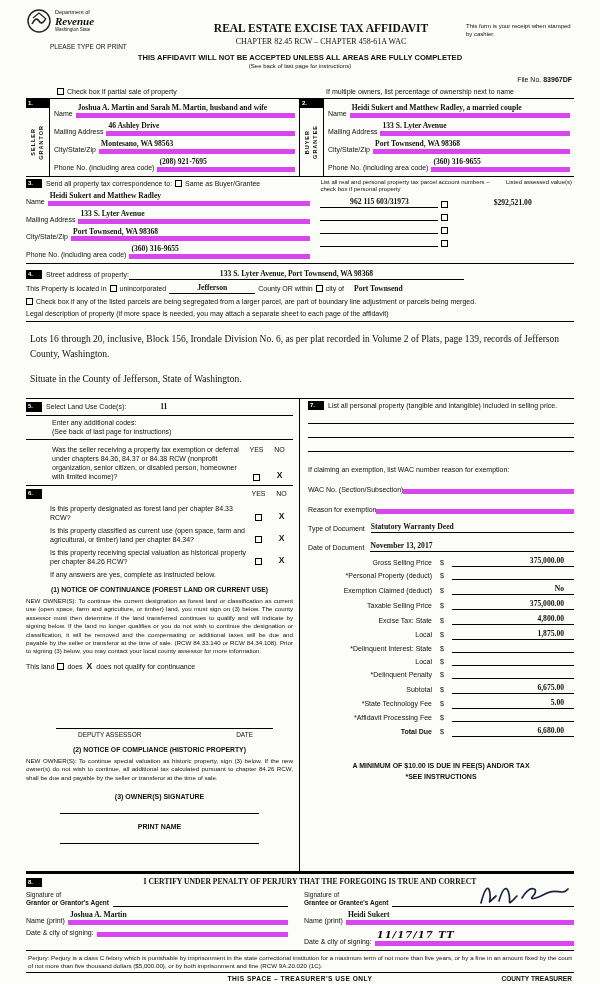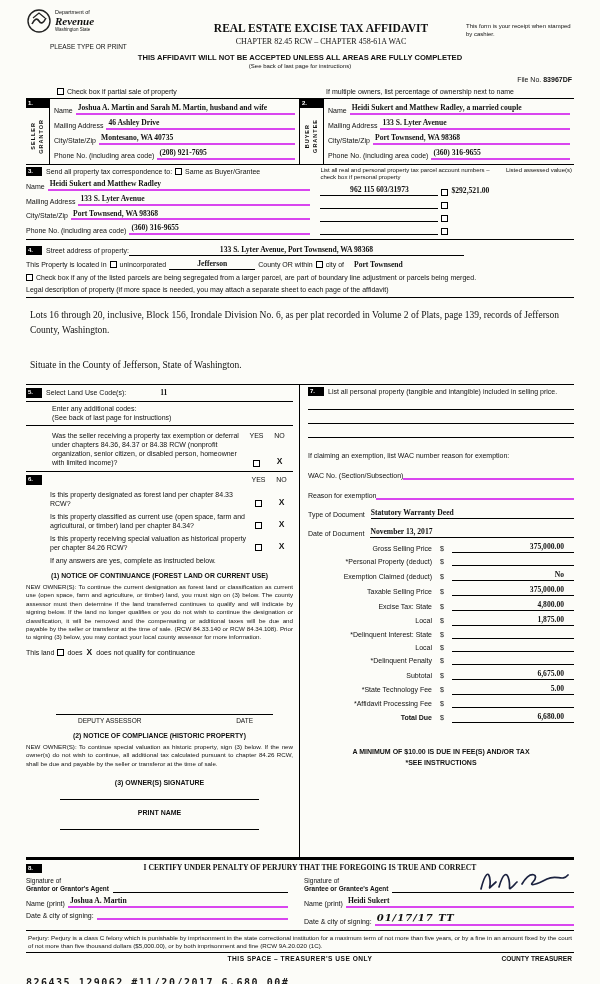--- a/index.html
+++ b/index.html
@@ -36,39 +36,39 @@
   .parties{display:flex;border-bottom:1px solid #000}
   .party{width:50%;display:flex}
   .party:first-child{border-right:1px solid #000}
   .pside{width:24px;display:flex;flex-direction:column;border-right:1px solid #000}
   .pside .numbox{margin:0;width:100%;padding-right:2px}
   .vwrap{flex:1;display:flex;justify-content:center;align-items:center;gap:1px}
   .vtext{display:block;writing-mode:vertical-rl;transform:rotate(180deg);font-size:5.5px;font-weight:bold;letter-spacing:1px}
   .pfields{flex:1;padding:1px 4px 4px}
   .frow{display:flex;align-items:flex-end;margin-top:3px}
   .flabel{white-space:nowrap;margin-right:3px}
-  .fline{flex:1;border-bottom:2px solid #d946ef;min-height:9px;padding:0 2px}
+  .fline{flex:1;border-bottom:5px solid #d946ef;min-height:9px;padding:0 2px}
   
   .sec3{display:flex;border-bottom:1px solid #000}
   .s3left{width:53%;padding:2px 6px 4px 0}
   .s3right{width:47%;padding:2px 0 4px 4px}
   .s3send{display:flex;align-items:center}
   .s3hdr{display:flex;font-size:6px;line-height:1.2}
   .s3parcelhdr{flex:1;padding-right:4px}
   .s3assessedhdr{width:70px;text-align:center}
   .prow{display:flex;align-items:flex-end;margin-top:4px}
   .pval{width:118px;border-bottom:1px solid #000;text-align:center;min-height:9px}
-  .aval{flex:1;}
+  .aval{flex:1;text-align:center}
   
   .sec4{padding:2px 0 3px;border-bottom:1px solid #000}
   .s4row{display:flex;align-items:center;margin-top:3px}
   .countyline{width:86px;text-align:center;margin:0 3px}
   
   .legal{padding:10px 4px 12px;font-family:"Liberation Serif",serif;font-size:9.5px;line-height:1.5}
-  .legal p+p{margin-top:21px}
+  .legal p+p{margin-top:11px}
   
   .main{display:flex;border-top:1px solid #000;border-bottom:1px solid #000;min-height:474px}
   .mleft{width:50%;border-right:1px solid #000;padding:0 6px 4px 0}
   .mright{width:50%;padding:2px 0 4px 8px}
   .s5head{display:flex;align-items:center;border-bottom:1px solid #000;padding:3px 0}
   .s5code{margin-left:34px}
   .s5codes{border-bottom:1px solid #000;padding:2px 2px 3px 26px}
   .qex{display:flex;padding:5px 2px 4px}
   .qtext{flex:1;padding-left:24px}
   .yn{width:23px;display:flex;flex-direction:column;align-items:center;justify-content:space-between;flex:none}
@@ -169,21 +169,21 @@
         <div class="frow">
             <span class="flabel">Name</span>
             <span class="fline val">Joshua A. Martin and Sarah M. Martin, husband and wife</span>
           </div>
         <div class="frow">
             <span class="flabel">Mailing Address</span>
             <span class="fline val">46 Ashley Drive</span>
           </div>
         <div class="frow">
             <span class="flabel">City/State/Zip</span>
-            <span class="fline val">Montesano, WA 40735</span>
+            <span class="fline val">Montesano, WA 98563</span>
           </div>
         <div class="frow">
             <span class="flabel">Phone No. (including area code)</span>
             <span class="fline val">(208) 921-7695</span>
           </div>
       </div>
     </div>
     <div class="party">
       <div class="pside">
         <div class="numbox">2.</div>
@@ -505,21 +505,21 @@
               <path d="M5 22 C9 6 13 3 14 13 C15 22 10 24 20 15 M23 20 C27 6 31 4 33 13 C35 22 30 26 41 15 M46 17 C55 2 64 8 57 15 C52 20 62 17 71 12 C81 7 86 15 92 8" fill="none" stroke="#1c2340" stroke-width="1.7" stroke-linecap="round"></path>
             </svg>
           </span>
         </div>
         <div class="frow">
             <span class="flabel">Name (print)</span>
             <span class="fline val">Heidi Sukert</span>
           </div>
         <div class="frow">
             <span class="flabel">Date &amp; city of signing:</span>
-            <span class="fline"><span class="hand">01/17/17  TT</span></span>
+            <span class="fline"><span class="hand">11/17/17  TT</span></span>
           </div>
       </div>
     </div>
   </div>
 
   <div class="perjury">Perjury: Perjury is a class C felony which is punishable by imprisonment in the state correctional institution for a maximum term of not more than five years, or by a fine in an amount fixed by the court of not more than five thousand dollars ($5,000.00), or by both imprisonment and fine (RCW 9A.20.020 (1C).</div>
 
   <div class="treas">
     <span class="space">THIS SPACE – TREASURER'S USE ONLY</span>
     <span class="county">COUNTY TREASURER</span>

